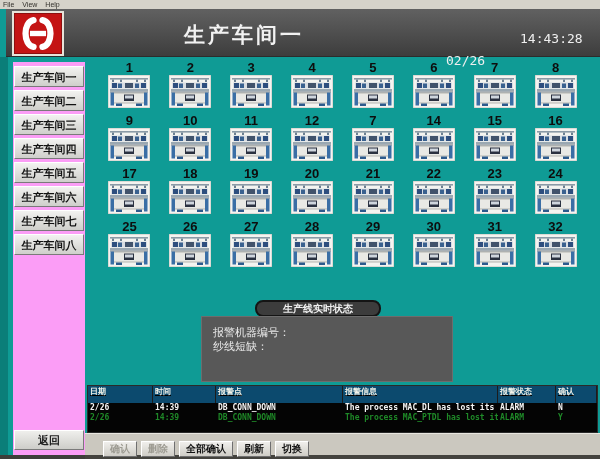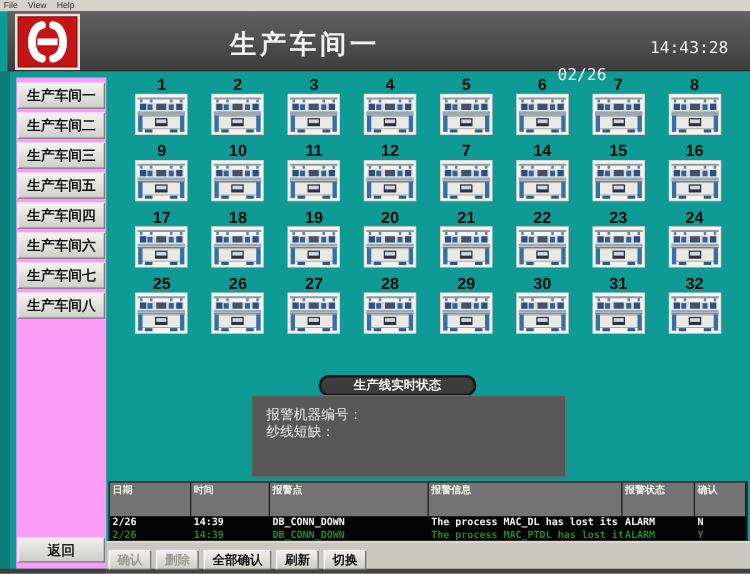--- a/index.html
+++ b/index.html
@@ -56,36 +56,36 @@
                 background:#3c3c3c; border:2px solid #141414; border-radius:8px;
                 color:#f0f0f0; font-size:10px; font-weight:bold; text-align:center;
                 line-height:13px; }
   .status-panel { position:absolute; left:201px; top:316px; width:252px; height:66px;
                   background:#585858; border:1px solid #6d6d6d; color:#eaeaea;
                   font-size:11px; line-height:14px; padding:8px 0 0 11px; }
 
   
   .alarm-table { position:absolute; left:87px; top:385px; width:511px; height:48px;
                  background:#040404; border:1px solid #2a2a2a; }
-  .al-header { display:flex; height:27px; background:#737373; }
+  .al-header { display:flex; height:17px; background:#0c4a6e;text-decoration:underline; }
   .al-header .al-cell { color:#f3f3e9; font-weight:bold; font-size:8px; line-height:11px;
                         border-right:1px solid #1c1c1c; padding-left:2px; overflow:hidden; }
   .al-row { display:flex; height:10px; font-family:"DejaVu Sans Mono", monospace;
             font-size:8px; font-weight:bold; line-height:10px; }
   .al-row .al-cell { padding-left:2px; overflow:hidden; white-space:nowrap; }
   .al-cell:nth-child(1){ width:65px; }
   .al-cell:nth-child(2){ width:63px; }
   .al-cell:nth-child(3){ width:127px; }
   .al-cell:nth-child(4){ width:155px; }
   .al-cell:nth-child(5){ width:58px; }
   .al-cell:nth-child(6){ flex:1; }
 
   
   .bottom-bar { position:absolute; left:85px; top:433px; width:515px; height:26px;
-                background:#cbc8bf; border-top:1px solid #e9e7e0; padding:4px 0 0 2px;
+                background:#cbc8bf; border-top:1px solid #e9e7e0; padding:4px 0 0 18px;
                 border-bottom:4px solid #44433e; }
   .bb-btn { height:16px; margin-right:4px; padding:0 6px; font-size:10px; font-weight:bold;
             color:#111; background:linear-gradient(#f0efec,#cfcdc6); border:1px solid;
             border-color:#ffffff #6f6f6f #6f6f6f #ffffff; cursor:pointer;
             font-family:"Liberation Sans", sans-serif; }
   .bb-btn.disabled { color:#9d9b92; }
 
   .bottom-left-edge { position:absolute; left:0; top:455px; width:85px; height:4px; background:#3e3e3a; }
 </style>
 </head>
@@ -108,22 +108,22 @@
     <div class="hdr-time">14:43:28</div>
   </div>
 
   <div class="left-strip"></div>
 
   <div class="sidebar">
     <div class="sidebar-top" id="sidebar-buttons">
         <button class="ws-btn">生产车间一</button>
         <button class="ws-btn">生产车间二</button>
         <button class="ws-btn">生产车间三</button>
+        <button class="ws-btn">生产车间四</button>
         <button class="ws-btn">生产车间五</button>
-        <button class="ws-btn">生产车间四</button>
         <button class="ws-btn">生产车间六</button>
         <button class="ws-btn">生产车间七</button>
         <button class="ws-btn">生产车间八</button>
       </div>
     <button class="back-btn">返回</button>
   </div>
 
   <div class="grid" id="machine-grid">
   <div class="cell">
     <div class="m-num">1</div>

